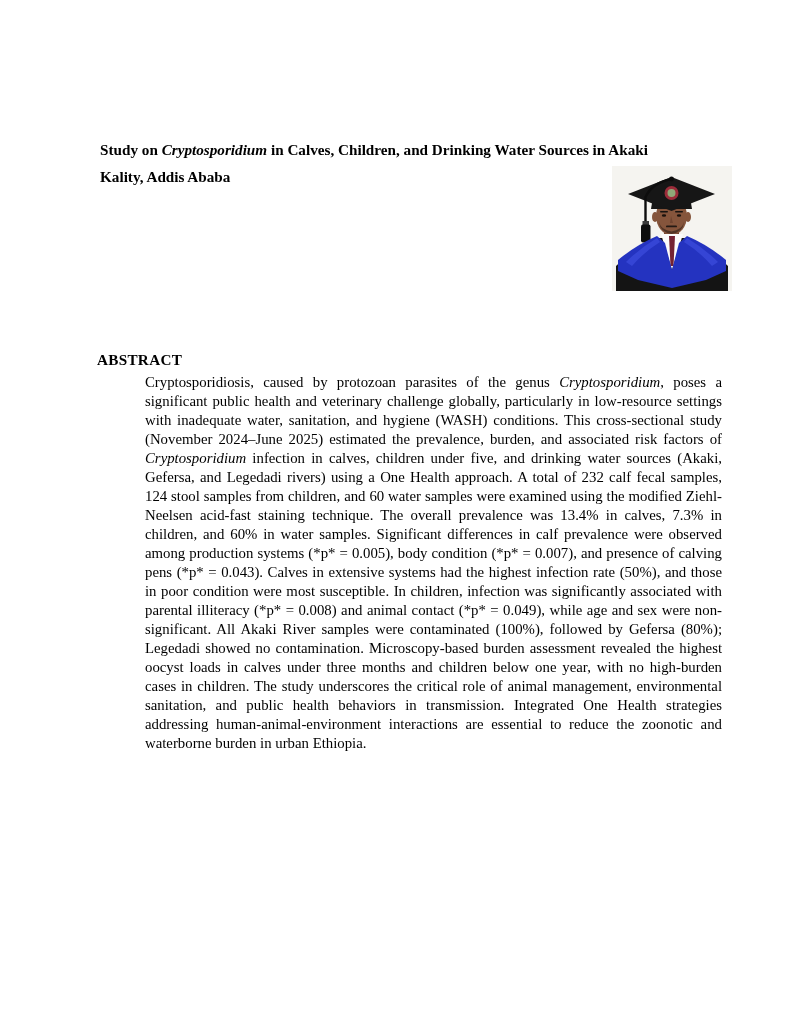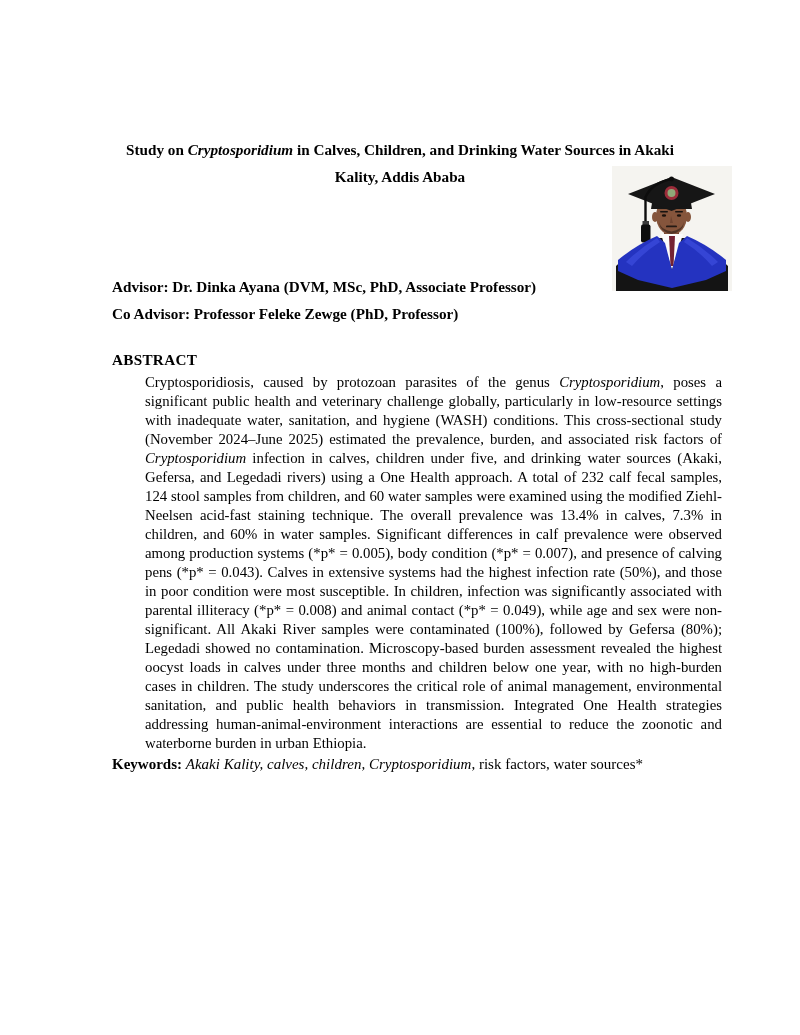--- a/index.html
+++ b/index.html
@@ -15,21 +15,20 @@
     overflow: hidden;
   }
   .seg-i { font-style: italic; }
   .seg-b { font-weight: bold; }
 
   .title-block {
     position: absolute;
     left: 100px;
     top: 136px;
     width: 600px;
-    text-align: center;
     font-weight: bold;
     font-size: 15.2px;
     line-height: 27px;
   }
   .title-line1 { white-space: nowrap; }
 
   .byline {
     position: absolute;
     left: 112px;
     top: 209px;
@@ -45,21 +44,21 @@
     left: 112px;
     top: 273px;
     width: 576px;
     font-weight: bold;
     font-size: 15.2px;
     line-height: 27px;
   }
 
   .abstract-heading {
     position: absolute;
-    left: 112px;
+    left: 97px;
     top: 350px;
     font-weight: bold;
     font-size: 15.2px;
     line-height: 19px;
     letter-spacing: 0.3px;
   }
 
   .abstract-body {
     position: absolute;
     left: 112px;
@@ -138,24 +137,19 @@
 
     <polygon points="49,68 71,68 60,104" fill="#fbfbfb"></polygon>
 
     <polygon points="57,70 63,70 61.5,100 58.5,100" fill="#742233"></polygon>
 
     <path d="M45 70 L53 77 L60 104 L60 122 L26 114 L6 105 L6 94 Q24 79 45 70 Z" fill="#2433c0"></path>
     <path d="M75 70 L67 77 L60 104 L60 122 L94 114 L114 105 L114 94 Q96 79 75 70 Z" fill="#2433c0"></path>
     <path d="M45 72 Q28 82 14 96 L20 100 Q32 86 48 76 Z M75 72 Q92 82 106 96 L100 100 Q88 86 72 76 Z" opacity="0.8" fill="#3a4ada"></path>
   </svg>
 
-  <div class="advisor-block">
-    <div>Advisor: Dr. Dinka Ayana (DVM, MSc, PhD, Associate Professor)</div>
-    <div>Co Advisor: Professor Feleke Zewge (PhD, Professor)</div>
-  </div>
 
   <div class="abstract-heading">ABSTRACT</div>
 
   <div class="abstract-body"><span>Cryptosporidiosis, caused by protozoan parasites of the genus </span><span class="seg-i">Cryptosporidium</span><span>, poses a significant public health and veterinary challenge globally, particularly in low-resource settings with inadequate water, sanitation, and hygiene (WASH) conditions. This cross-sectional study (November 2024–June 2025) estimated the prevalence, burden, and associated risk factors of </span><span class="seg-i">Cryptosporidium</span><span> infection in calves, children under five, and drinking water sources (Akaki, Gefersa, and Legedadi rivers) using a One Health approach. A total of 232 calf fecal samples, 124 stool samples from children, and 60 water samples were examined using the modified Ziehl-Neelsen acid-fast staining technique. The overall prevalence was 13.4% in calves, 7.3% in children, and 60% in water samples. Significant differences in calf prevalence were observed among production systems (*p* = 0.005), body condition (*p* = 0.007), and presence of calving pens (*p* = 0.043). Calves in extensive systems had the highest infection rate (50%), and those in poor condition were most susceptible. In children, infection was significantly associated with parental illiteracy (*p* = 0.008) and animal contact (*p* = 0.049), while age and sex were non-significant. All Akaki River samples were contaminated (100%), followed by Gefersa (80%); Legedadi showed no contamination. Microscopy-based burden assessment revealed the highest oocyst loads in calves under three months and children below one year, with no high-burden cases in children. The study underscores the critical role of animal management, environmental sanitation, and public health behaviors in transmission. Integrated One Health strategies addressing human-animal-environment interactions are essential to reduce the zoonotic and waterborne burden in urban Ethiopia.</span></div>
 
-  <div class="keywords-line"><span class="seg-b">Keywords: </span><span class="seg-i">Akaki Kality, calves, children, Cryptosporidium</span><span>, risk factors, water sources*</span></div>
 
 </div>
 
 </body></html>

